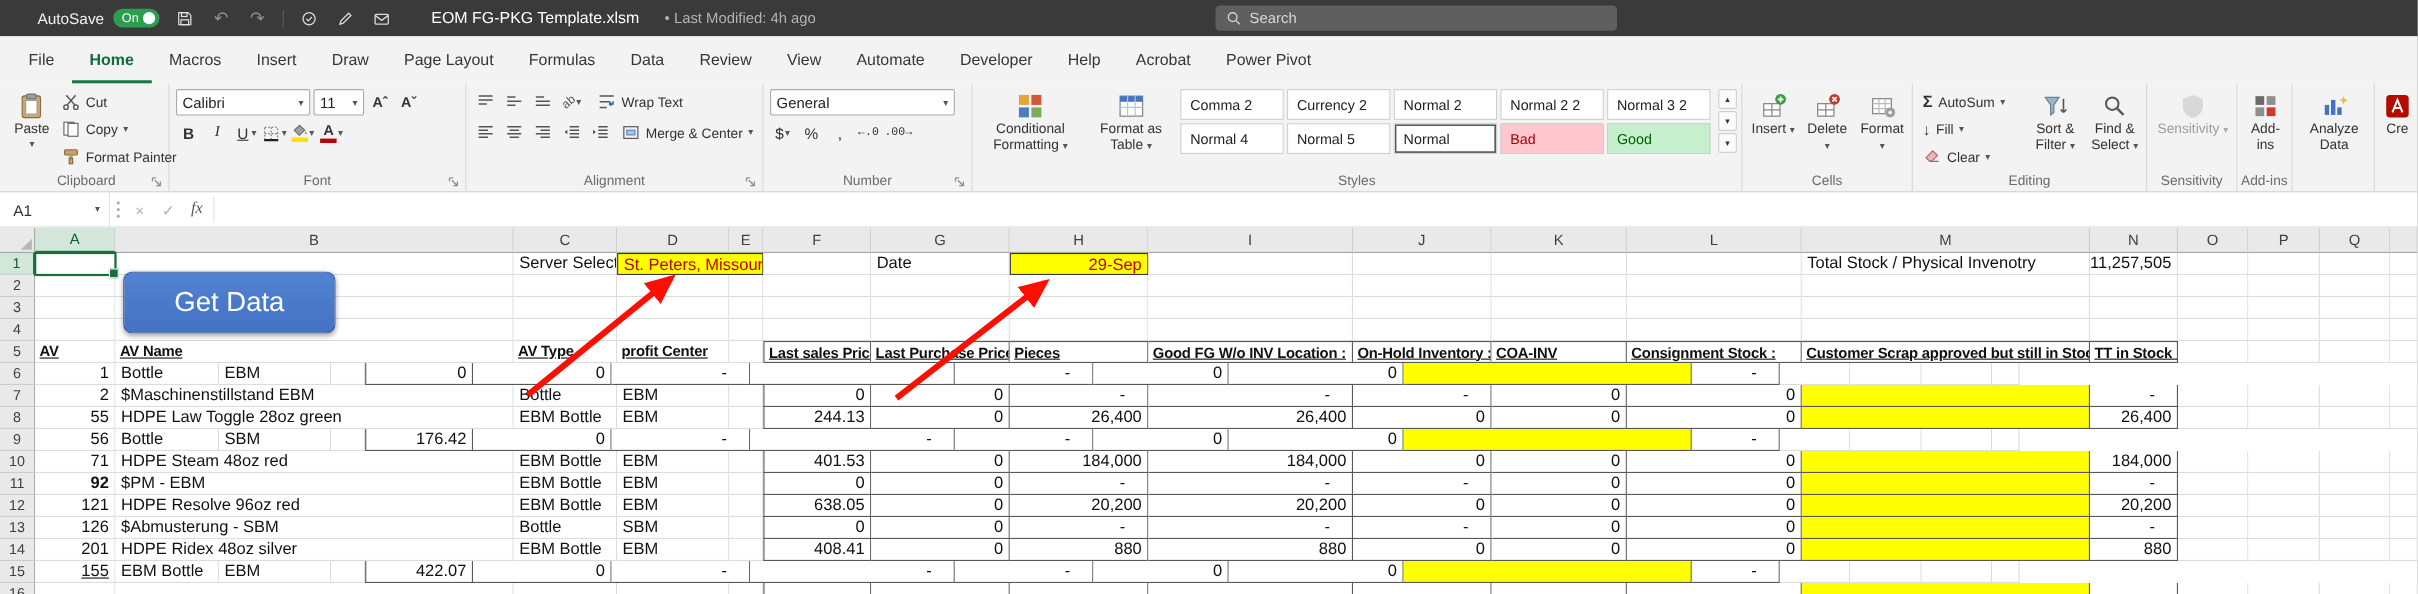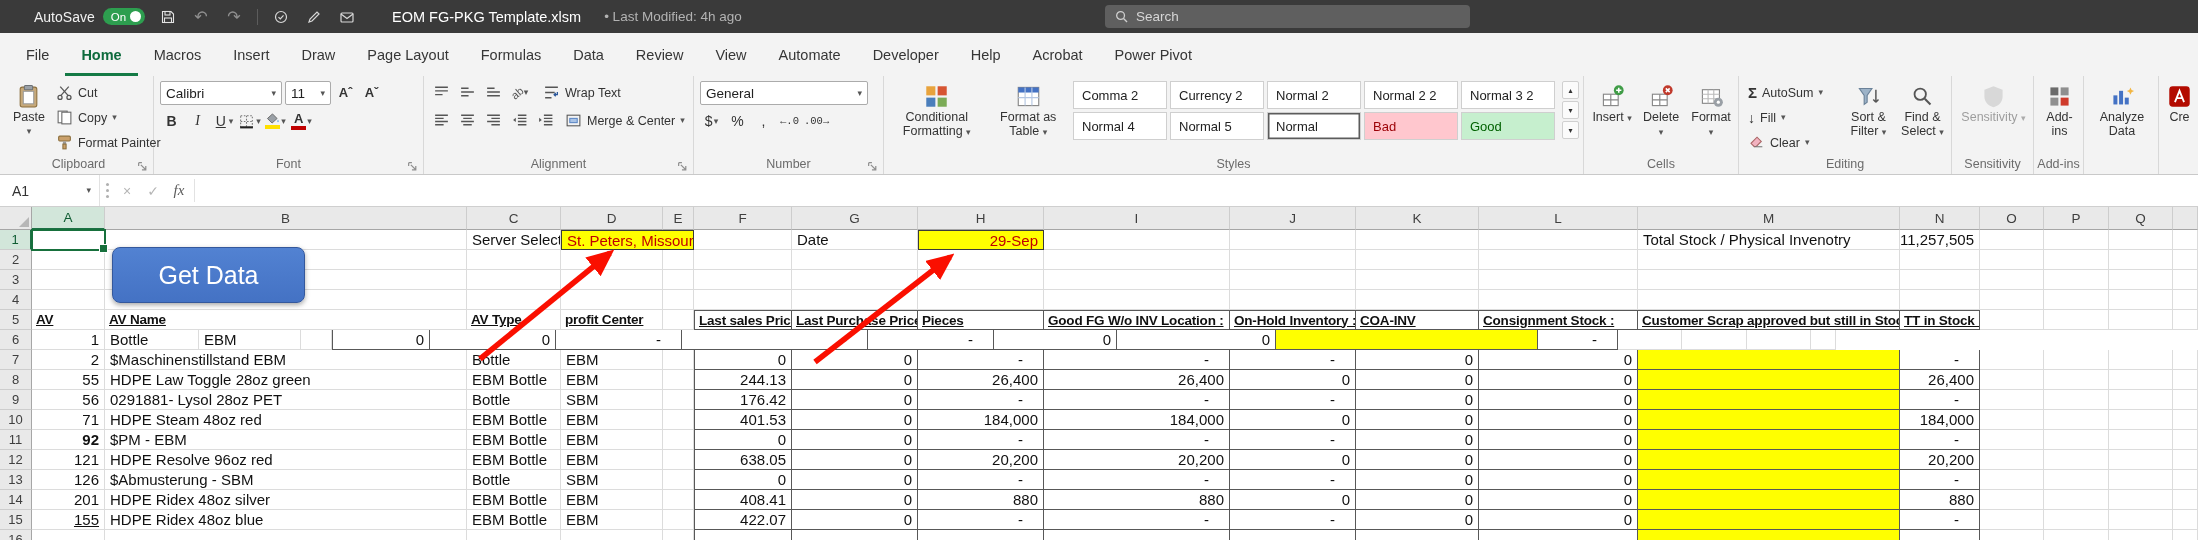--- a/index.html
+++ b/index.html
@@ -763,21 +763,20 @@
           <div class="cell tbl myellow" style="width: 262px;"></div>
           <div class="cell num tbl" style="width: 80px;">26,400</div>
           <div class="cell" style="width: 64px;"></div>
           <div class="cell" style="width: 65px;"></div>
           <div class="cell" style="width: 64px;"></div>
           <div class="cell" style="width: 25px;"></div>
         </div>
         <div class="sh-row">
           <div class="sh-rowhdr" style="width: 32px;">9</div>
           <div class="cell num" style="width: 73px;">56</div>
-          <div class="cell" style="width: 362px;">0291881- Lysol 28oz PET</div>
           <div class="cell" style="width: 94px;">Bottle</div>
           <div class="cell" style="width: 102px;">SBM</div>
           <div class="cell" style="width: 31px;"></div>
           <div class="cell num tbl tbl-left" style="width: 98px;">176.42</div>
           <div class="cell num tbl" style="width: 126px;">0</div>
           <div class="cell num tbl dash" style="width: 126px;">-</div>
           <div class="cell num tbl dash" style="width: 186px;">-</div>
           <div class="cell num tbl dash" style="width: 126px;">-</div>
           <div class="cell num tbl" style="width: 123px;">0</div>
           <div class="cell num tbl" style="width: 159px;">0</div>
@@ -889,21 +888,20 @@
           <div class="cell tbl myellow" style="width: 262px;"></div>
           <div class="cell num tbl" style="width: 80px;">880</div>
           <div class="cell" style="width: 64px;"></div>
           <div class="cell" style="width: 65px;"></div>
           <div class="cell" style="width: 64px;"></div>
           <div class="cell" style="width: 25px;"></div>
         </div>
         <div class="sh-row">
           <div class="sh-rowhdr" style="width: 32px;">15</div>
           <div class="cell num" style="width: 73px; text-decoration: underline;">155</div>
-          <div class="cell" style="width: 362px;">HDPE Ridex 48oz blue</div>
           <div class="cell" style="width: 94px;">EBM Bottle</div>
           <div class="cell" style="width: 102px;">EBM</div>
           <div class="cell" style="width: 31px;"></div>
           <div class="cell num tbl tbl-left" style="width: 98px;">422.07</div>
           <div class="cell num tbl" style="width: 126px;">0</div>
           <div class="cell num tbl dash" style="width: 126px;">-</div>
           <div class="cell num tbl dash" style="width: 186px;">-</div>
           <div class="cell num tbl dash" style="width: 126px;">-</div>
           <div class="cell num tbl" style="width: 123px;">0</div>
           <div class="cell num tbl" style="width: 159px;">0</div>

